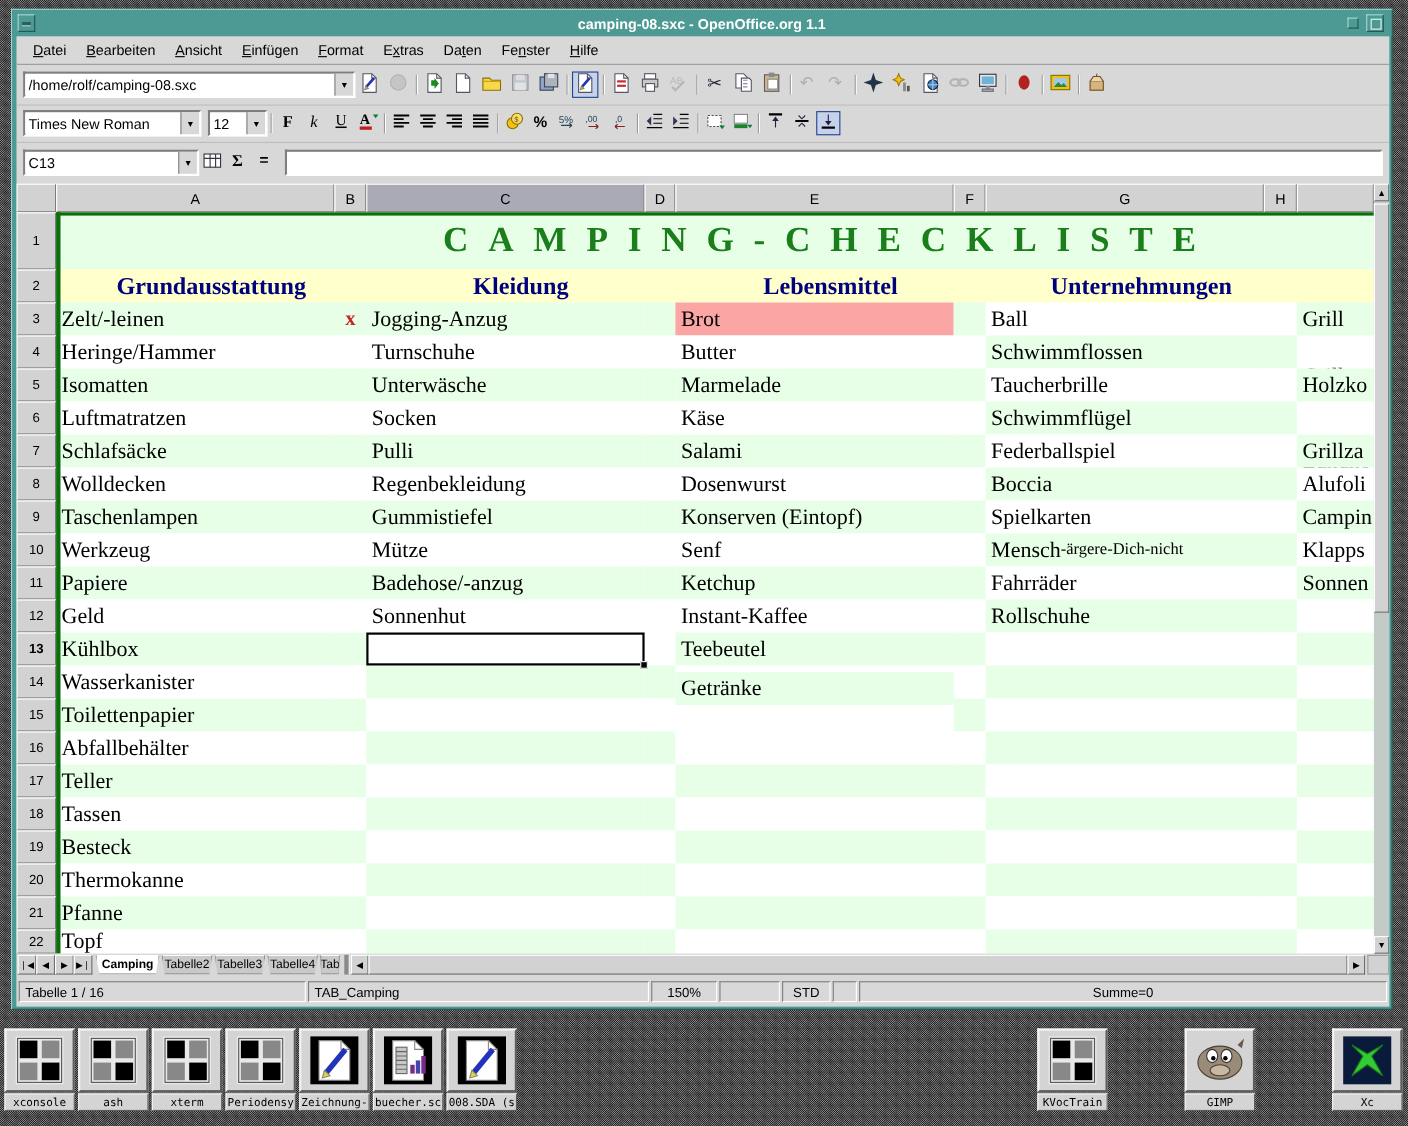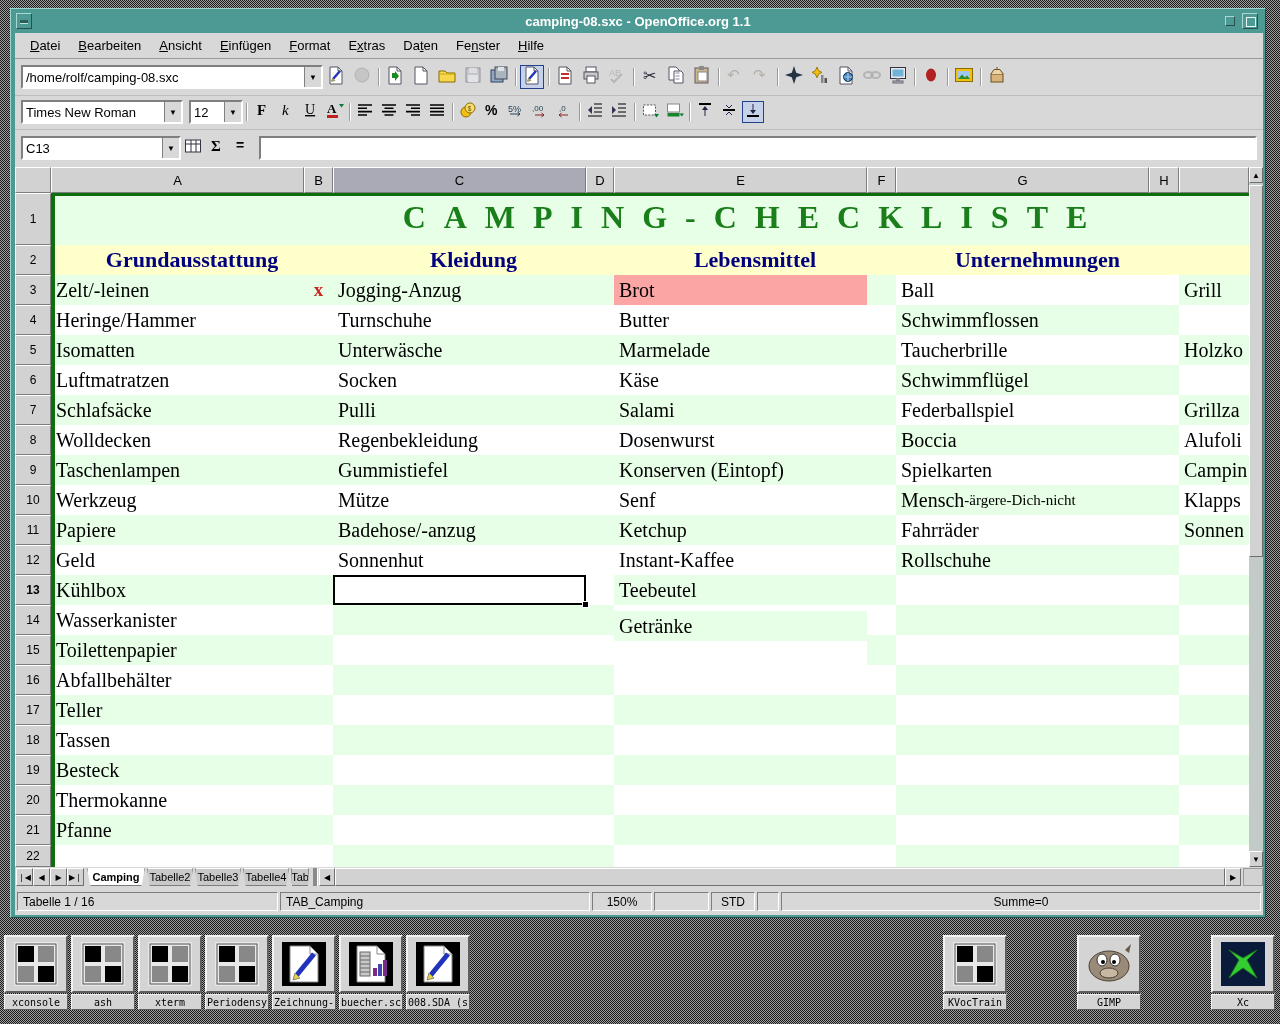--- a/index.html
+++ b/index.html
@@ -770,20 +770,23 @@
           <span>Pfanne</span>
         </div>
         <div class="cell" style="left: 289px; top: 648px; width: 29px; height: 30px; background: rgb(230, 255, 230);"></div>
         <div class="cell" style="left: 318px; top: 648px; width: 253px; height: 30px; background: rgb(255, 255, 255);"></div>
         <div class="cell" style="left: 571px; top: 648px; width: 28px; height: 30px; background: rgb(255, 255, 255);"></div>
         <div class="cell" style="left: 599px; top: 648px; width: 253px; height: 30px; background: rgb(230, 255, 230);"></div>
         <div class="cell" style="left: 852px; top: 648px; width: 29px; height: 30px; background: rgb(230, 255, 230);"></div>
         <div class="cell" style="left: 881px; top: 648px; width: 253px; height: 30px; background: rgb(255, 255, 255);"></div>
         <div class="cell" style="left: 1134px; top: 648px; width: 30px; height: 30px; background: rgb(255, 255, 255);"></div>
         <div class="cell" style="left: 1164px; top: 648px; width: 70px; height: 30px; background: rgb(230, 255, 230);"></div>
+        <div class="cell" style="left: 36px; top: 678px; width: 253px; height: 22px; background: rgb(255, 255, 255);">
+          <span>Topf</span>
+        </div>
         <div class="cell" style="left: 289px; top: 678px; width: 29px; height: 22px; background: rgb(255, 255, 255);"></div>
         <div class="cell" style="left: 318px; top: 678px; width: 253px; height: 22px; background: rgb(230, 255, 230);"></div>
         <div class="cell" style="left: 571px; top: 678px; width: 28px; height: 22px; background: rgb(230, 255, 230);"></div>
         <div class="cell" style="left: 599px; top: 678px; width: 253px; height: 22px; background: rgb(255, 255, 255);"></div>
         <div class="cell" style="left: 852px; top: 678px; width: 29px; height: 22px; background: rgb(255, 255, 255);"></div>
         <div class="cell" style="left: 881px; top: 678px; width: 253px; height: 22px; background: rgb(230, 255, 230);"></div>
         <div class="cell" style="left: 1134px; top: 678px; width: 30px; height: 22px; background: rgb(230, 255, 230);"></div>
         <div class="cell" style="left: 1164px; top: 678px; width: 70px; height: 22px; background: rgb(255, 255, 255);"></div>
         <div class="green-line" style="left: 36px; top: 26px; width: 4px; height: 674px;"></div>
         <div class="green-line" style="left: 36px; top: 26px; width: 1198px; height: 3px;"></div>

